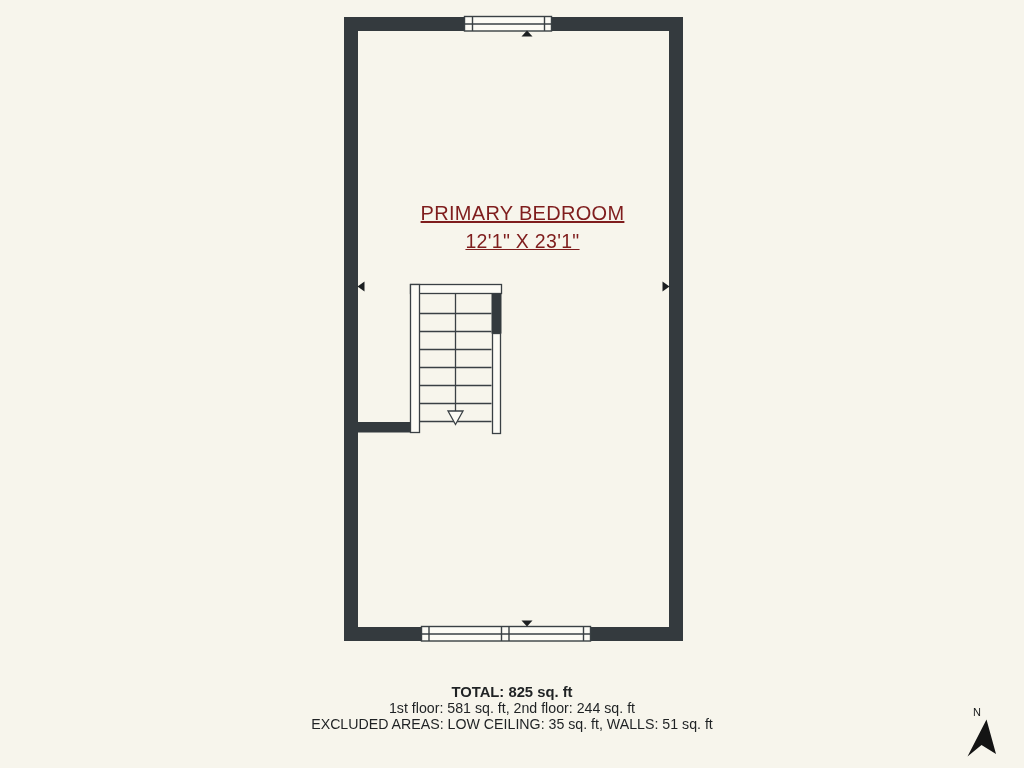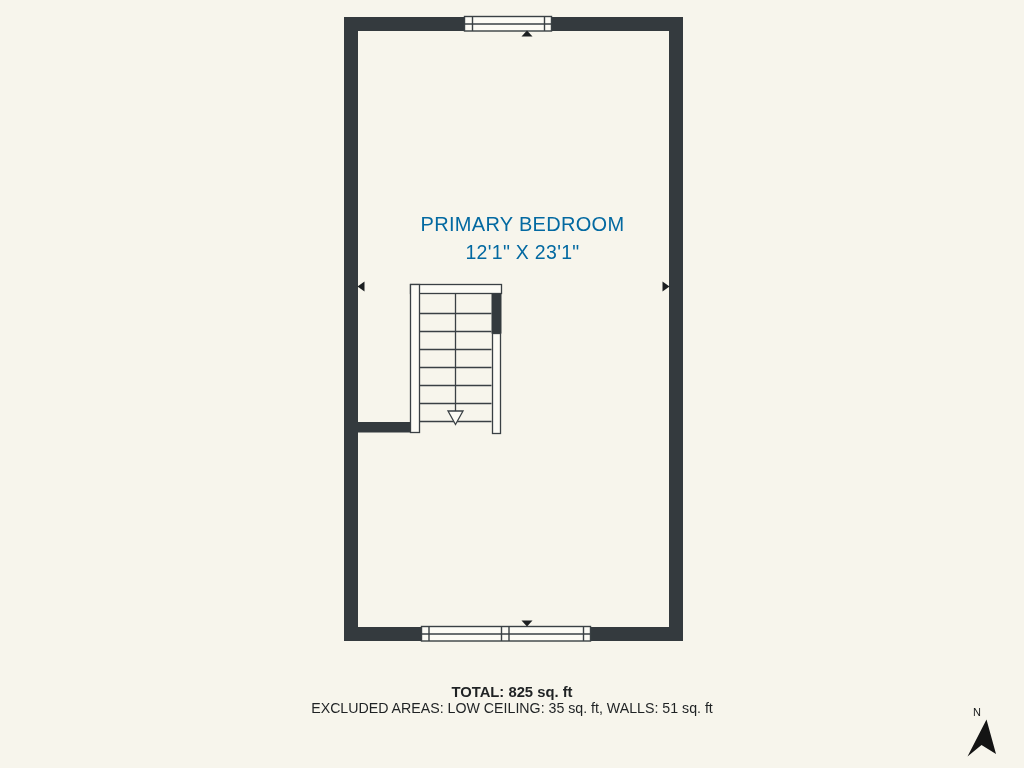--- a/index.html
+++ b/index.html
@@ -18,24 +18,25 @@
     background: #f7f5ec;
   }
   svg.plan {
     position: absolute;
     left: 0;
     top: 0;
   }
   .room-label {
     position: absolute;
     left: 344px;
-    top: 210px;
+    top: 199px;
     width: 357px;
     text-align: center;
-    color: #0369a1;
+    color: #7f1d1d;
+    text-decoration: underline;
   }
   .room-label .room-name {
     font-size: 20px;
     letter-spacing: 0.3px;
     line-height: 28px;
   }
   .room-label .room-dims {
     font-size: 19.5px;
     letter-spacing: 0.3px;
     line-height: 28px;
@@ -117,18 +118,19 @@
     <polygon points="986.5,719.5 996,754 981.5,745 967.5,756.5" fill="#141414"></polygon>
   </svg>
 
   <div class="room-label">
     <div class="room-name">PRIMARY BEDROOM</div>
     <div class="room-dims">12'1" X 23'1"</div>
   </div>
 
   <div class="summary">
     <div class="total-line">TOTAL: 825 sq. ft</div>
+    <div>1st floor: 581 sq. ft, 2nd floor: 244 sq. ft</div>
     <div>EXCLUDED AREAS: LOW CEILING: 35 sq. ft, WALLS: 51 sq. ft</div>
   </div>
 
   <div class="compass-n">N</div>
 
 </div>
 
 </body></html>

